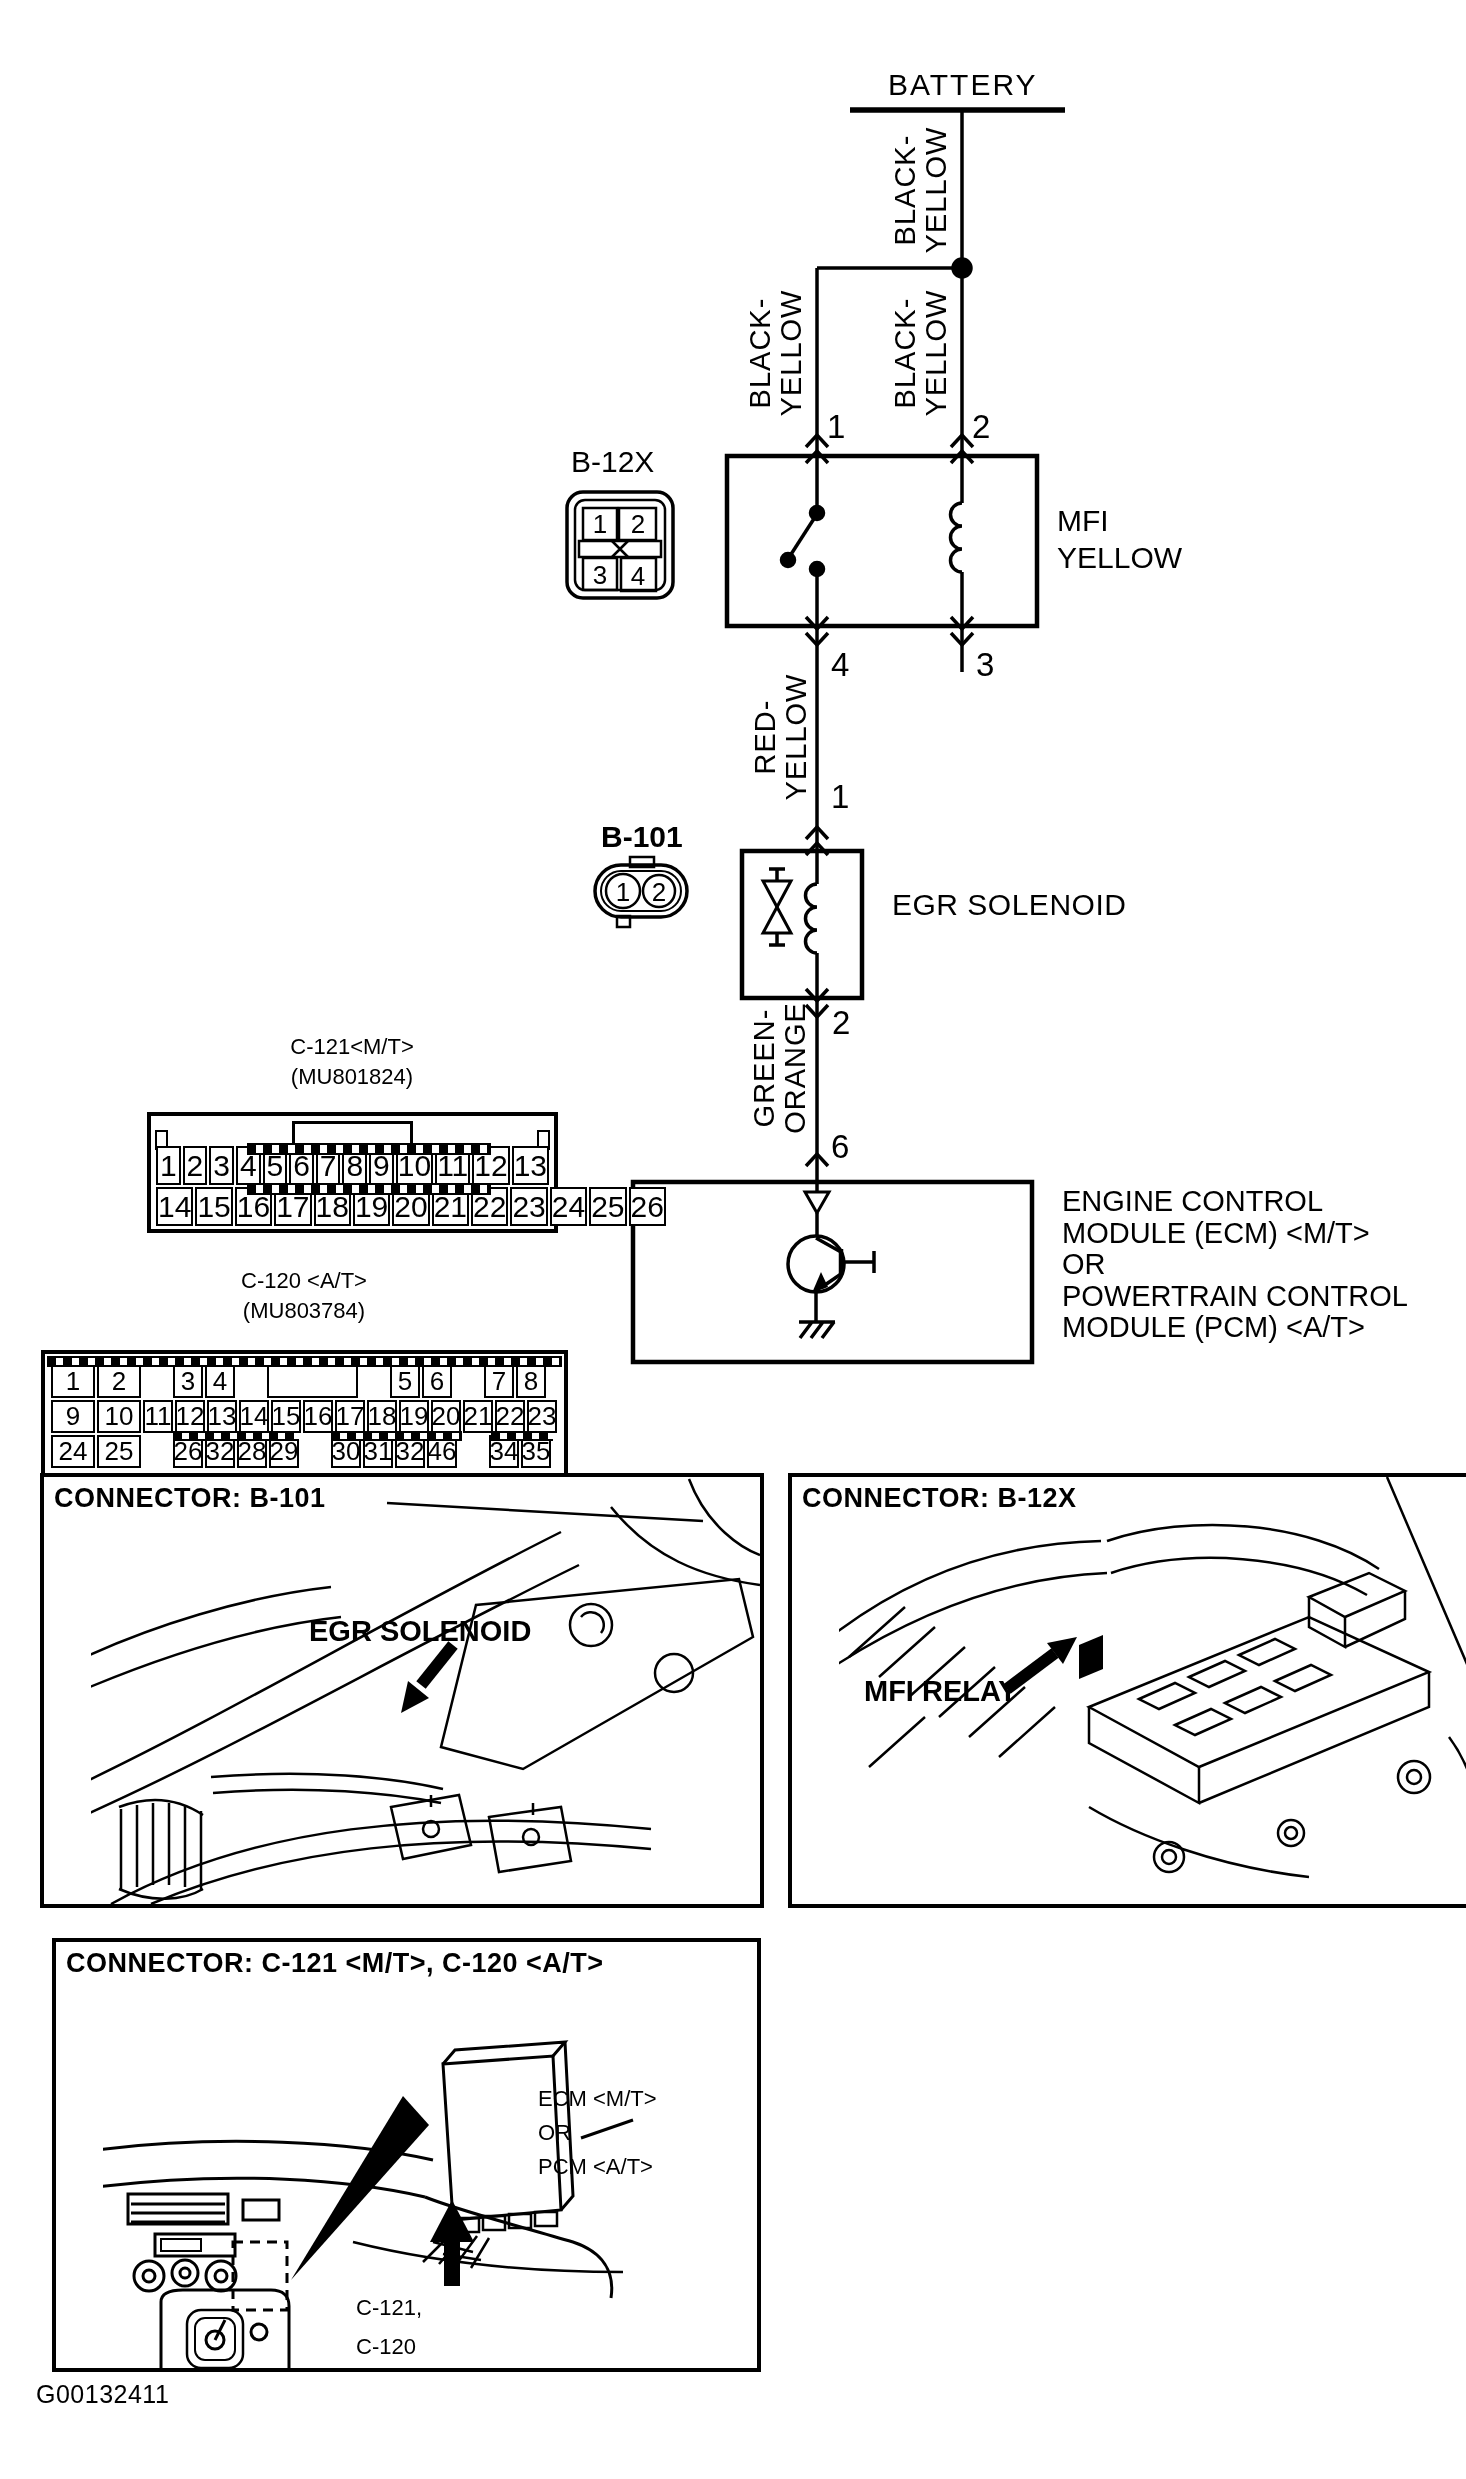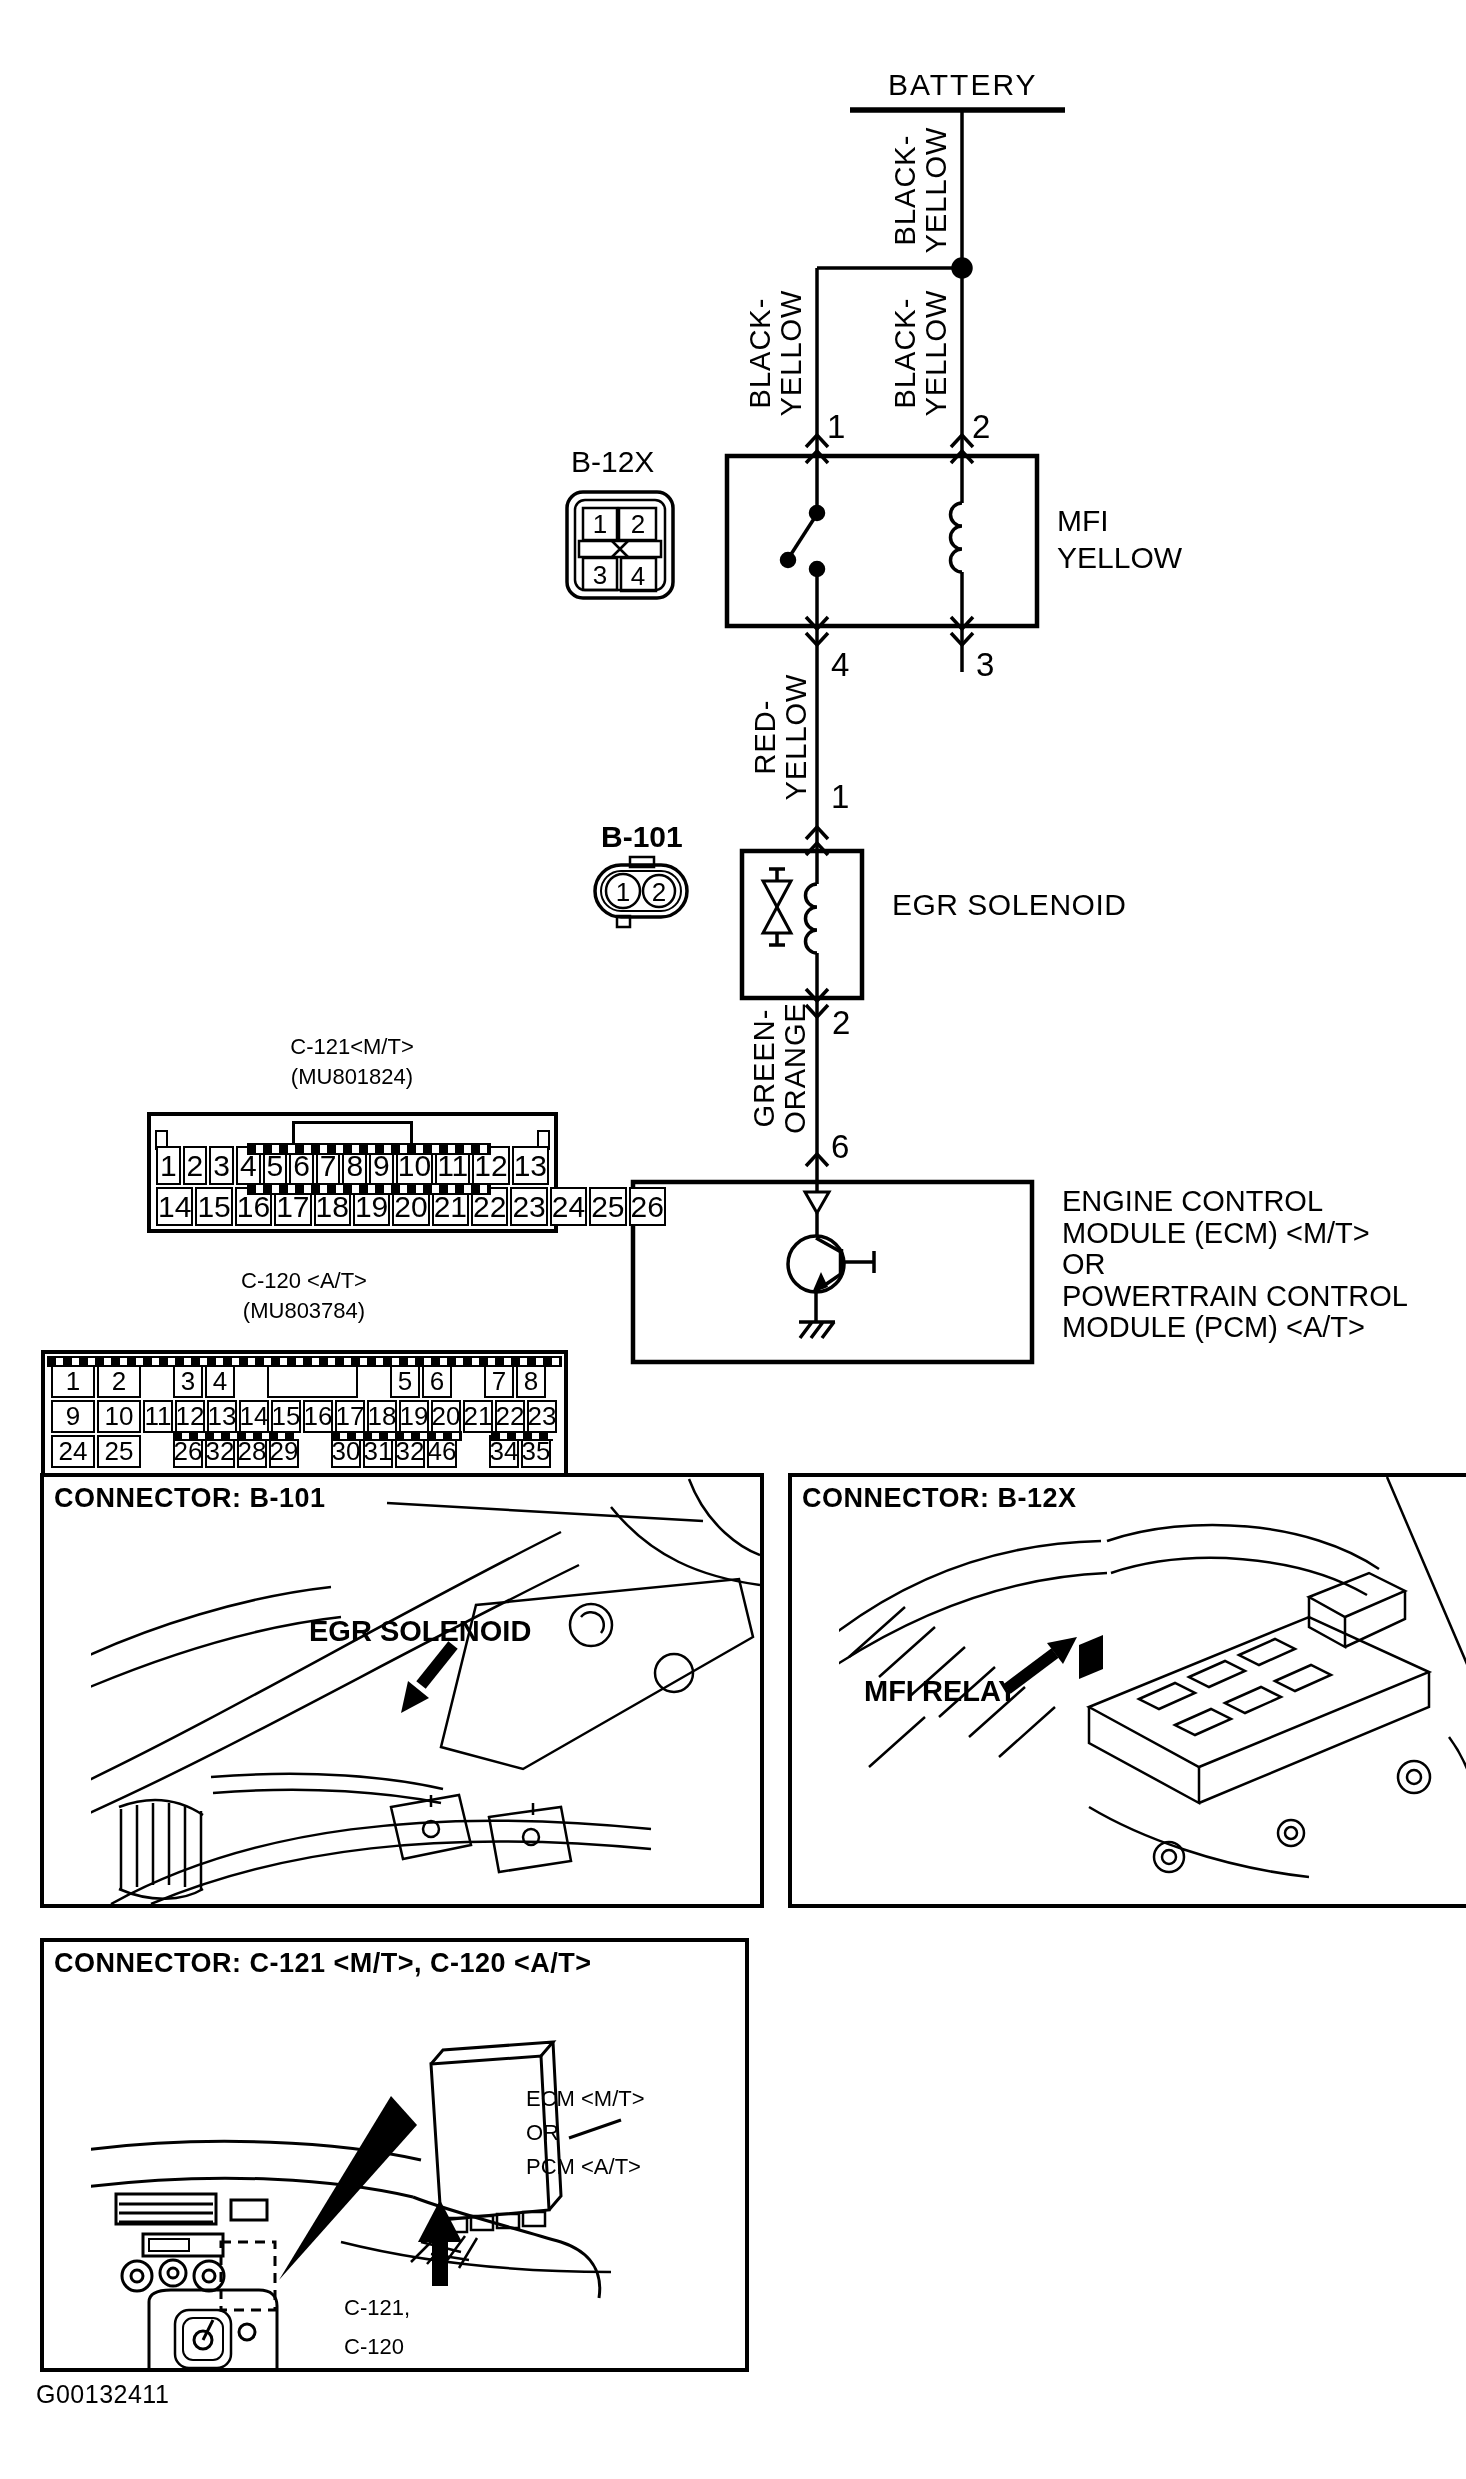--- a/index.html
+++ b/index.html
@@ -343,21 +343,21 @@
       </g>
       <polygon points="240,168 264,158 264,192 240,202" fill="#000"></polygon>
       <g>
         <line x1="168" y1="212" x2="216" y2="176" stroke="#000" stroke-width="12"></line>
         <polygon points="238,160 224,187 208,166" fill="#000"></polygon>
       </g>
     </svg>
     <div class="callout" style="left:72px;top:198px;">MFI RELAY</div>
   </div>
 
-  <div class="panel" style="left:40px;top:1938px;width:654px;height:426px;">
+  <div class="panel" style="left:52px;top:1938px;width:654px;height:426px;">
     <div class="panel-title">CONNECTOR: C-121 &lt;M/T&gt;, C-120 &lt;A/T&gt;</div>
     <svg width="654" height="426" viewBox="0 0 654 426">
       <g stroke="#000" fill="none" stroke-width="3">
         <path d="M-6,208 C120,192 250,200 330,218"></path>
         <path d="M-6,245 C130,228 250,238 322,255"></path>
         <path d="M322,255 C360,270 420,285 470,300 C500,310 512,330 508,356"></path>
         <rect x="25" y="252" width="100" height="30"></rect>
         <path d="M28,262 H122 M28,271 H122 M28,280 H122"></path>
         <rect x="140" y="258" width="36" height="20"></rect>
         <rect x="52" y="292" width="80" height="22"></rect>

